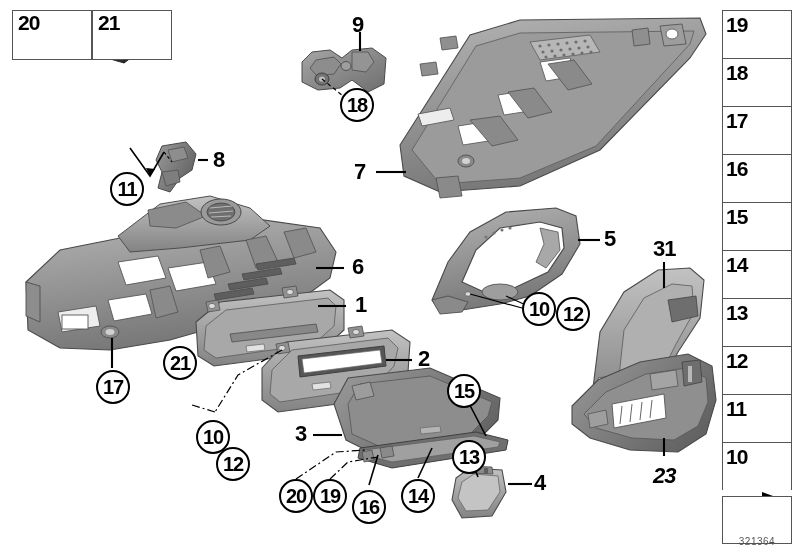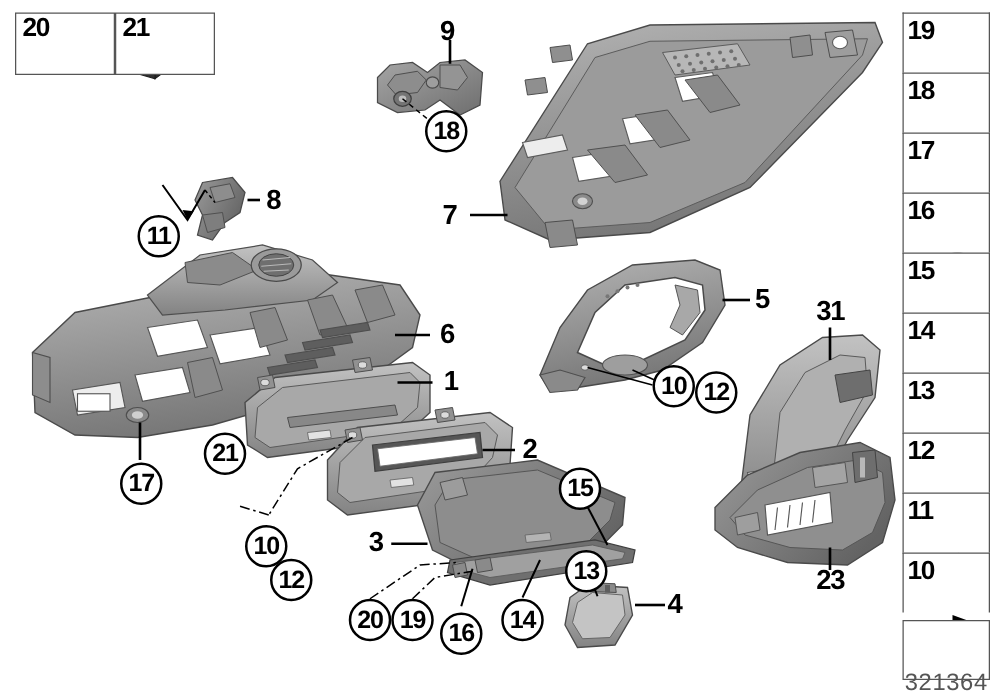--- a/index.html
+++ b/index.html
@@ -17,21 +17,21 @@
   
   #sidebar{position:absolute;left:722px;top:10px;width:70px;}
   .side-cell{position:relative;width:70px;height:48px;border:1.4px solid #555;
              border-bottom:none;box-sizing:border-box;background:#fff;}
   .side-cell:last-child{border-bottom:1.4px solid #555;}
   .side-num{position:absolute;left:3px;top:3px;font-size:21px;font-weight:bold;
             letter-spacing:-1px;line-height:1;}
   #arrow-cell{position:relative;width:70px;height:48px;border:1.4px solid #555;
               box-sizing:border-box;background:#fff;margin-top:6px;}
   #diagram-id{position:absolute;left:722px;top:536px;width:70px;text-align:center;
-              font-size:19px;color:#555;letter-spacing:.5px;}
+              font-size:10px;color:#555;letter-spacing:.5px;}
 
   
   .callout{position:absolute;font-size:22px;font-weight:bold;line-height:1;
            letter-spacing:-1px;}
   .callout-circle{position:absolute;width:34px;height:34px;border-radius:50%;
            border:2.6px solid #000;background:#fff;display:flex;
            align-items:center;justify-content:center;font-size:20px;
            font-weight:bold;letter-spacing:-1px;box-sizing:border-box;}
 
   svg.overlay{position:absolute;left:0;top:0;width:800px;height:560px;
@@ -481,15 +481,15 @@
   <span class="callout-circle" style="left:279px;top:479px;">20</span>
   <span class="callout-circle" style="left:313px;top:479px;">19</span>
   <span class="callout-circle" style="left:352px;top:490px;">16</span>
   <span class="callout-circle" style="left:401px;top:479px;">14</span>
   <span class="callout-circle" style="left:452px;top:440px;">13</span>
   <span class="callout" style="left:534px;top:472px;">4</span>
   <span class="callout" style="left:604px;top:228px;">5</span>
   <span class="callout-circle" style="left:522px;top:292px;">10</span>
   <span class="callout-circle" style="left:556px;top:297px;">12</span>
   <span class="callout" style="left:653px;top:238px;">31</span>
-  <span class="callout" style="left:653px;top:453px;">23</span>
+  <span class="callout" style="left:653px;top:465px;font-style:italic;">23</span>
 
 </div>
 
 </body></html>

